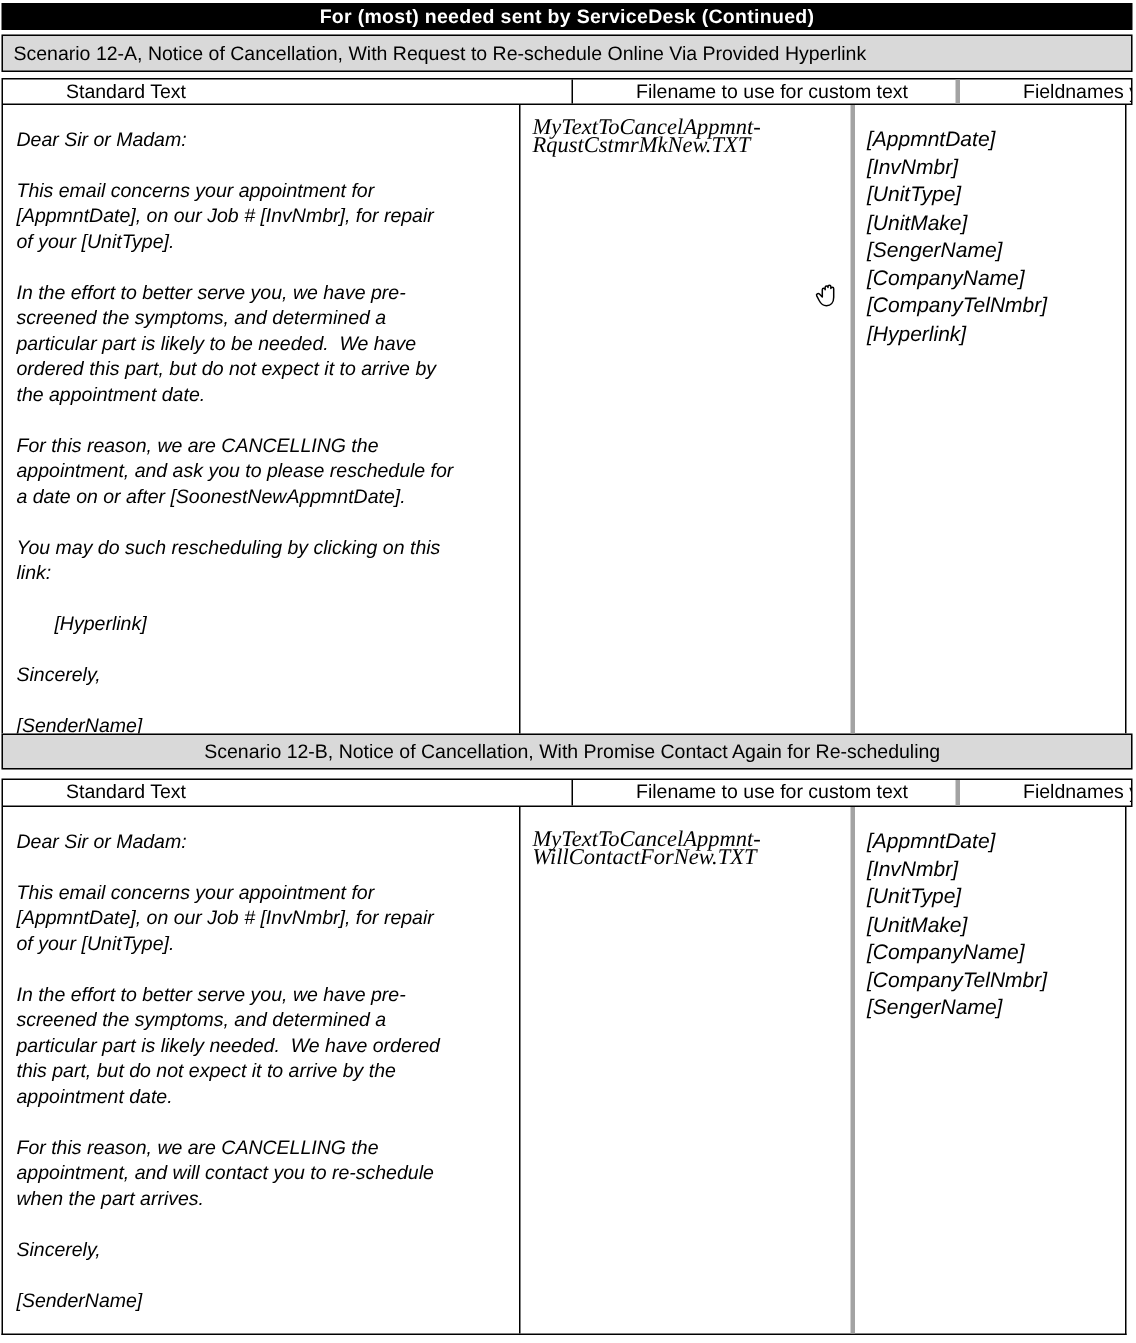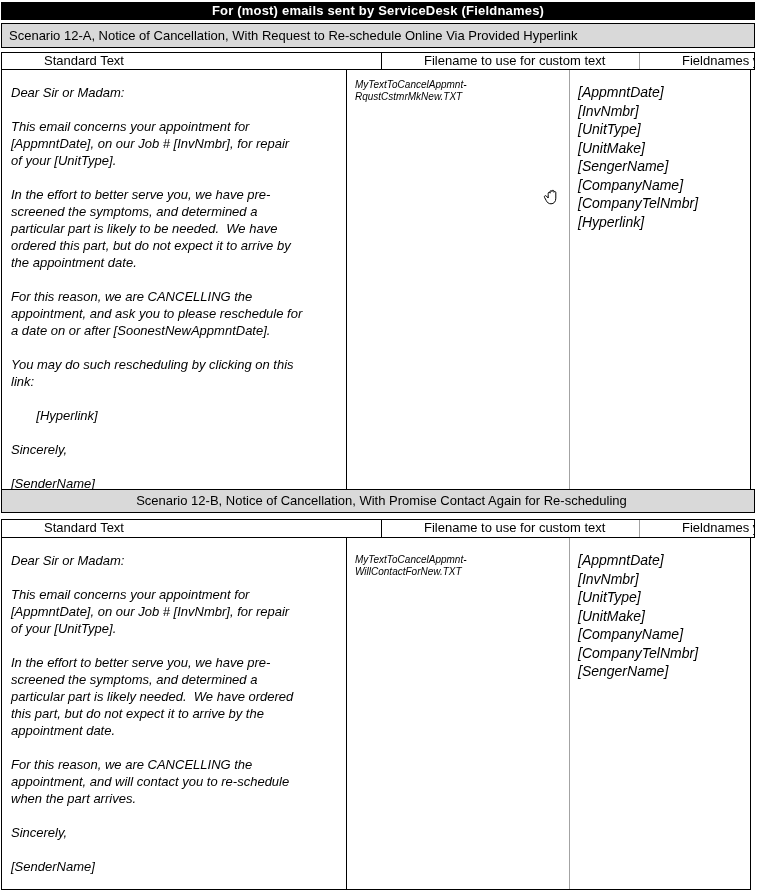--- a/index.html
+++ b/index.html
@@ -59,37 +59,38 @@
   .body-row {
     margin: 0 6px 0 1px;
     box-sizing: border-box;
     border-left: 1px solid #000000;
     border-right: 1px solid #000000;
     display: flex;
   }
   .section-a .body-row { height: 419px; }
   .section-b .body-row { height: 352px; border-bottom: 1px solid #000000; }
   .c1 { width: 345px; border-right: 1px solid #000000; box-sizing: border-box; }
-  .c2 { width: 223px; border-right: 1px solid #a3a3a3; box-sizing: border-box; }
+  .c2 { width: 223px; border-right: 3px solid #a3a3a3; box-sizing: border-box; }
   .c3 { flex: 1; box-sizing: border-box; }
   .std-text {
     font-style: italic;
     font-size: 13px;
     line-height: 17px;
     padding: 14px 5px 0 9px;
     white-space: pre-wrap;
     overflow: hidden;
   }
   .filename-text {
     font-style: italic;
-    font-size: 10px;
+    font-size: 15px;
     line-height: 12px;
     padding: 9px 5px 0 8px;
     white-space: pre-wrap;
     overflow: hidden;
+    font-family: Liberation Serif, serif;
   }
   .section-b .filename-text { padding-top: 16px; }
   .fieldnames-cell {
     padding: 13px 4px 16px 8px;
     overflow: hidden;
   }
   .fieldname-item {
     font-style: italic;
     font-size: 14px;
     line-height: 18.5px;
@@ -103,21 +104,21 @@
     height: 23px;
     pointer-events: none;
   }
 </style>
 </head>
 <body>
 
 <div class="page">
 
   <div class="title-bar">
-    <span>For (most) emails sent by ServiceDesk (Fieldnames)</span>
+    <span>For (most) needed sent by ServiceDesk (Continued)</span>
   </div>
 
   <div class="section-a">
     <div class="scenario-bar">
       <span>Scenario 12-A, Notice of Cancellation, With Request to Re-schedule Online Via Provided Hyperlink</span>
     </div>
     <div class="header-row">
       <div class="header-cell c1">Standard Text</div>
       <div class="header-cell c2">Filename to use for custom text</div>
       <div class="header-cell c3">Fieldnames you may use</div>

